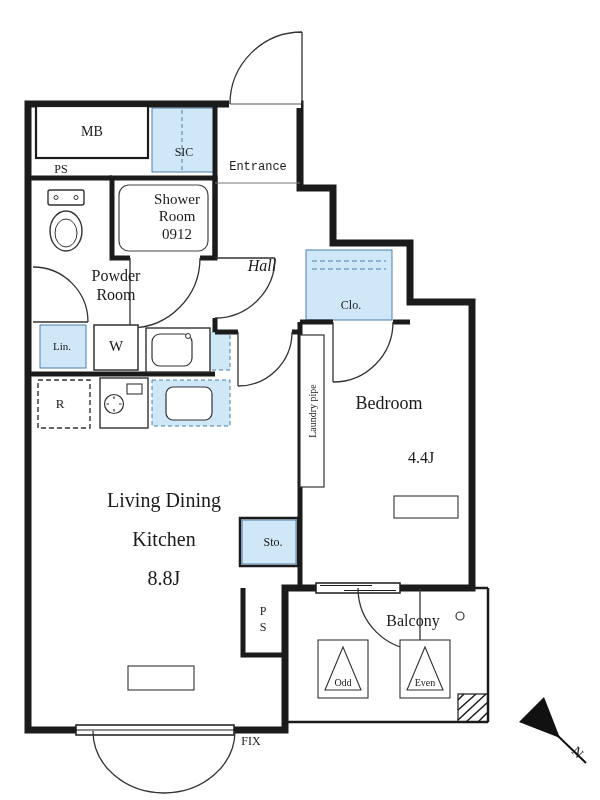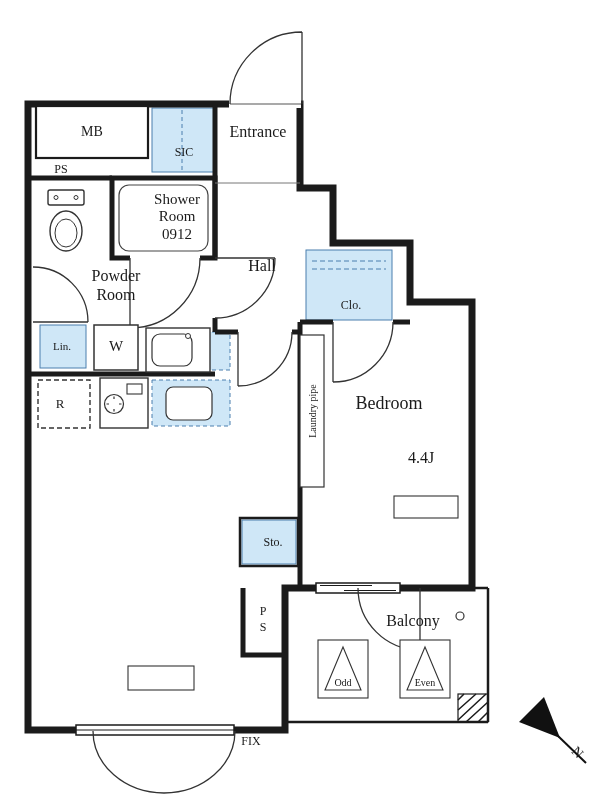--- a/index.html
+++ b/index.html
@@ -133,34 +133,37 @@
 
     <g>
       <polygon points="560,738 519,722 544,697" fill="#111"></polygon>
       <path d="M557,735 L586,763" stroke="#111" stroke-width="2" fill="none"></path>
     </g>
   </svg>
 
   <div class="lbl" style="left:92px;top:132px;font-size:14px;">MB</div>
   <div class="lbl" style="left:61px;top:169px;font-size:12px;">PS</div>
   <div class="lbl" style="left:184px;top:152px;font-size:12px;">SIC</div>
-  <div class="lbl" style="left:258px;top:132px;font-size:16px;">Entrance</div>
+  <div class="lbl" style="left:258px;top:167px;font-size:12px;font-family:Liberation Mono, monospace;">Entrance</div>
   <div class="lbl" style="left:177px;top:217px;font-size:15px;line-height:1.15;">Shower
 Room
 0912</div>
   <div class="lbl" style="left:116px;top:286px;font-size:16px;">Powder
 Room</div>
-  <div class="lbl" style="left:262px;top:266px;font-size:16px;">Hall</div>
+  <div class="lbl" style="left:262px;top:266px;font-size:16px;font-style:italic;">Hall</div>
   <div class="lbl" style="left:351px;top:305px;font-size:12px;">Clo.</div>
   <div class="lbl" style="left:62px;top:346px;font-size:11px;">Lin.</div>
   <div class="lbl" style="left:116px;top:347px;font-size:15px;">W</div>
   <div class="lbl" style="left:60px;top:404px;font-size:13px;">R</div>
   <div class="lbl rot90" style="left:313px;top:411px;font-size:10px;">Laundry pipe</div>
   <div class="lbl" style="left:389px;top:404px;font-size:18px;">Bedroom</div>
   <div class="lbl" style="left:421px;top:441px;font-size:16px;margin-top:17px;">4.4J</div>
+  <div class="lbl big" style="left:164px;top:539px;font-size:20px;">Living Dining
+Kitchen
+8.8J</div>
   <div class="lbl" style="left:273px;top:542px;font-size:12px;">Sto.</div>
   <div class="lbl vert" style="left:263px;top:620px;font-size:12px;">PS</div>
   <div class="lbl" style="left:413px;top:621px;font-size:16px;">Balcony</div>
   <div class="lbl" style="left:343px;top:683px;font-size:10px;">Odd</div>
   <div class="lbl" style="left:425px;top:683px;font-size:10px;">Even</div>
   <div class="lbl" style="left:203px;top:741px;font-size:12px;margin-left:48px;">FIX</div>
   <div class="lbl rot45" style="left:577px;top:753px;font-size:14px;">N</div>
 
 </div>
 

